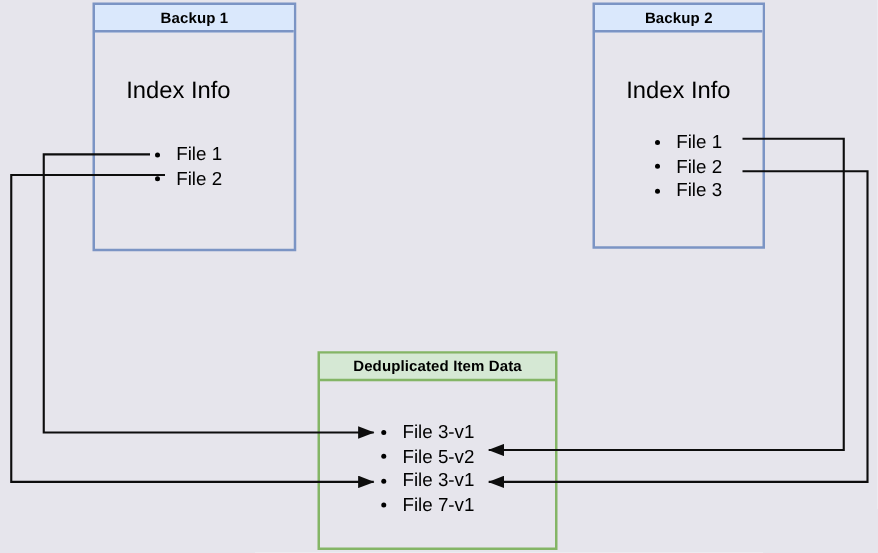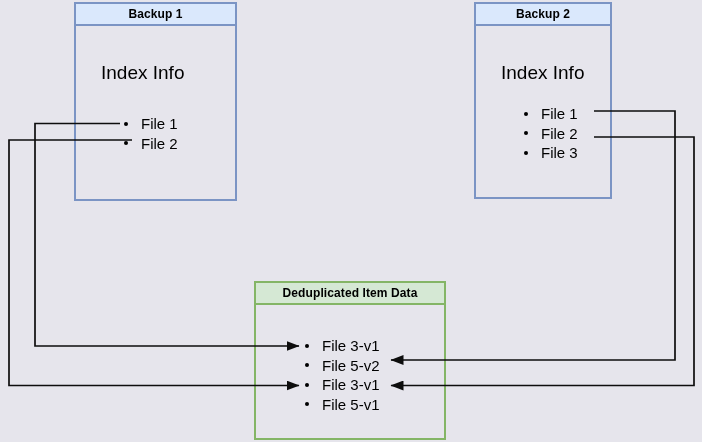--- a/index.html
+++ b/index.html
@@ -137,18 +137,18 @@
       <li>
         <span class="dot"></span>
         <span>File 5-v2</span>
       </li>
       <li>
         <span class="dot"></span>
         <span>File 3-v1</span>
       </li>
       <li>
         <span class="dot"></span>
-        <span>File 5-v1</span>
+        <span>File 7-v1</span>
       </li>
     </ul>
   </div>
 
 </div>
 
 </body></html>

